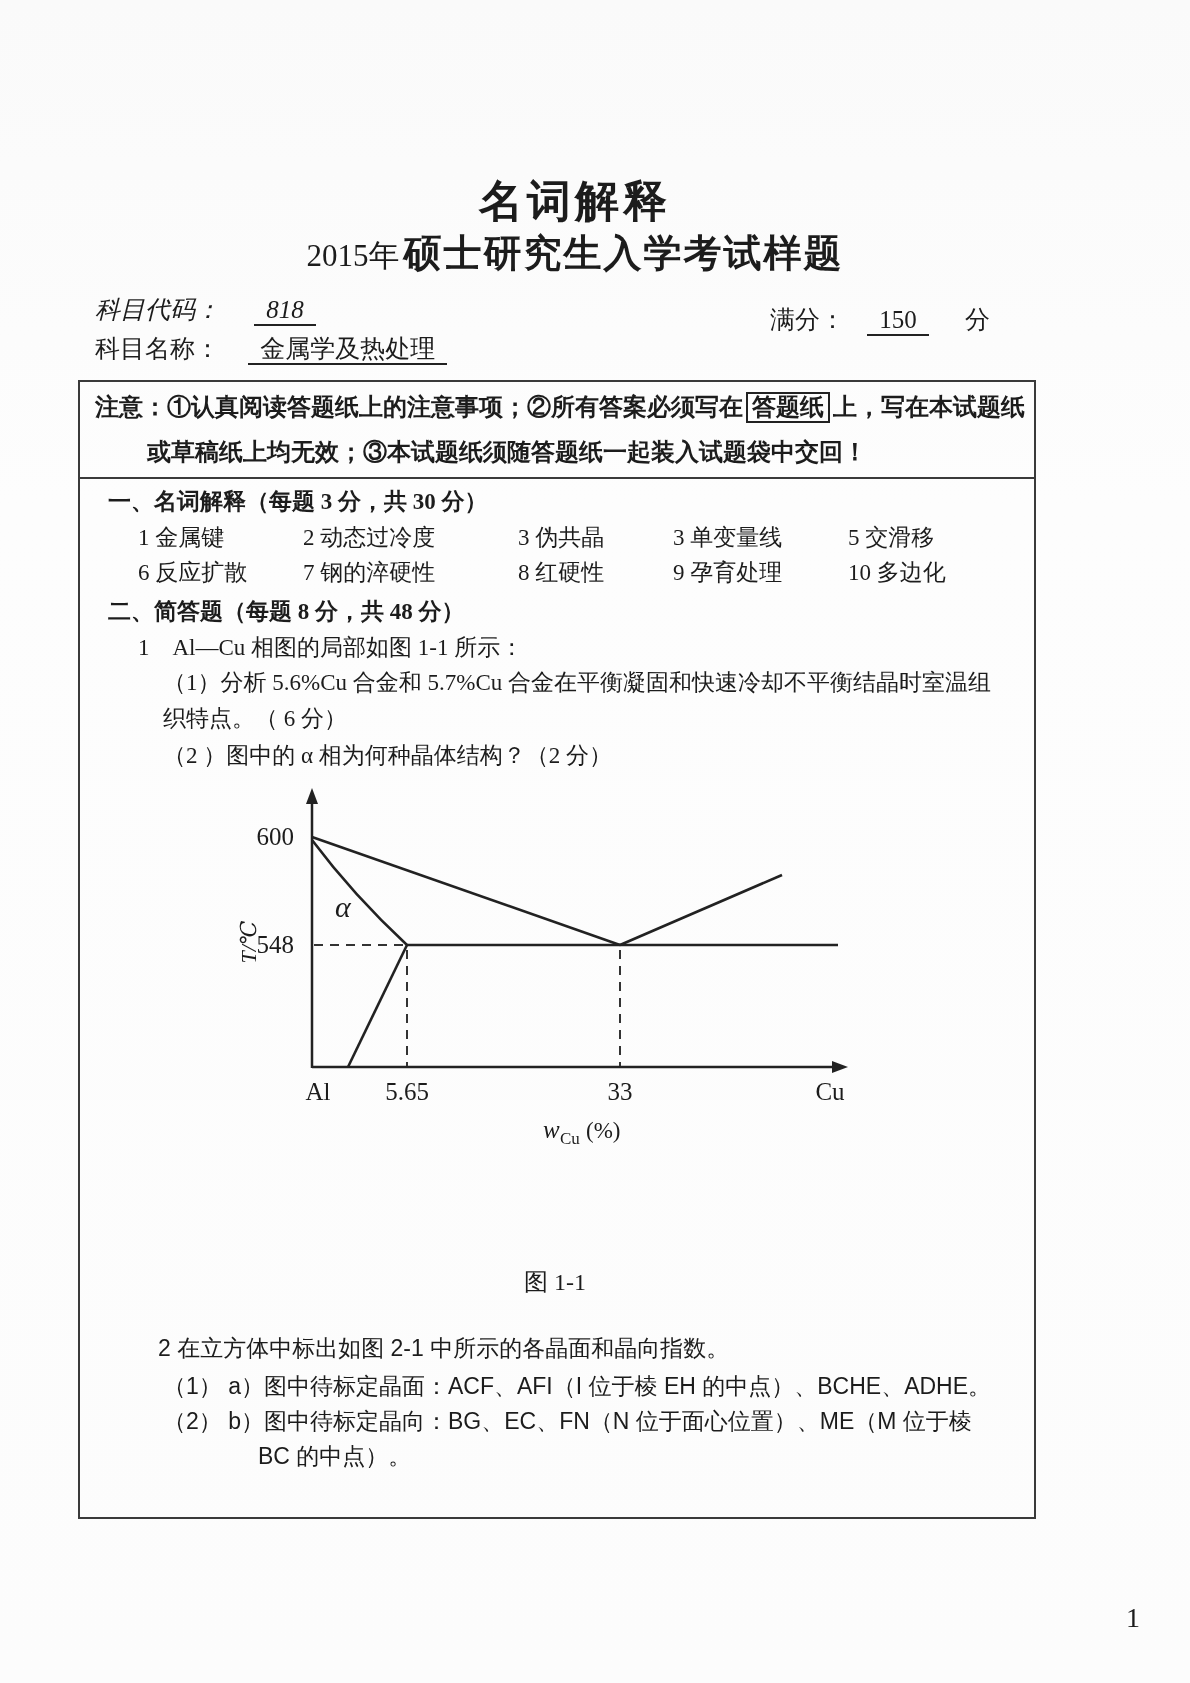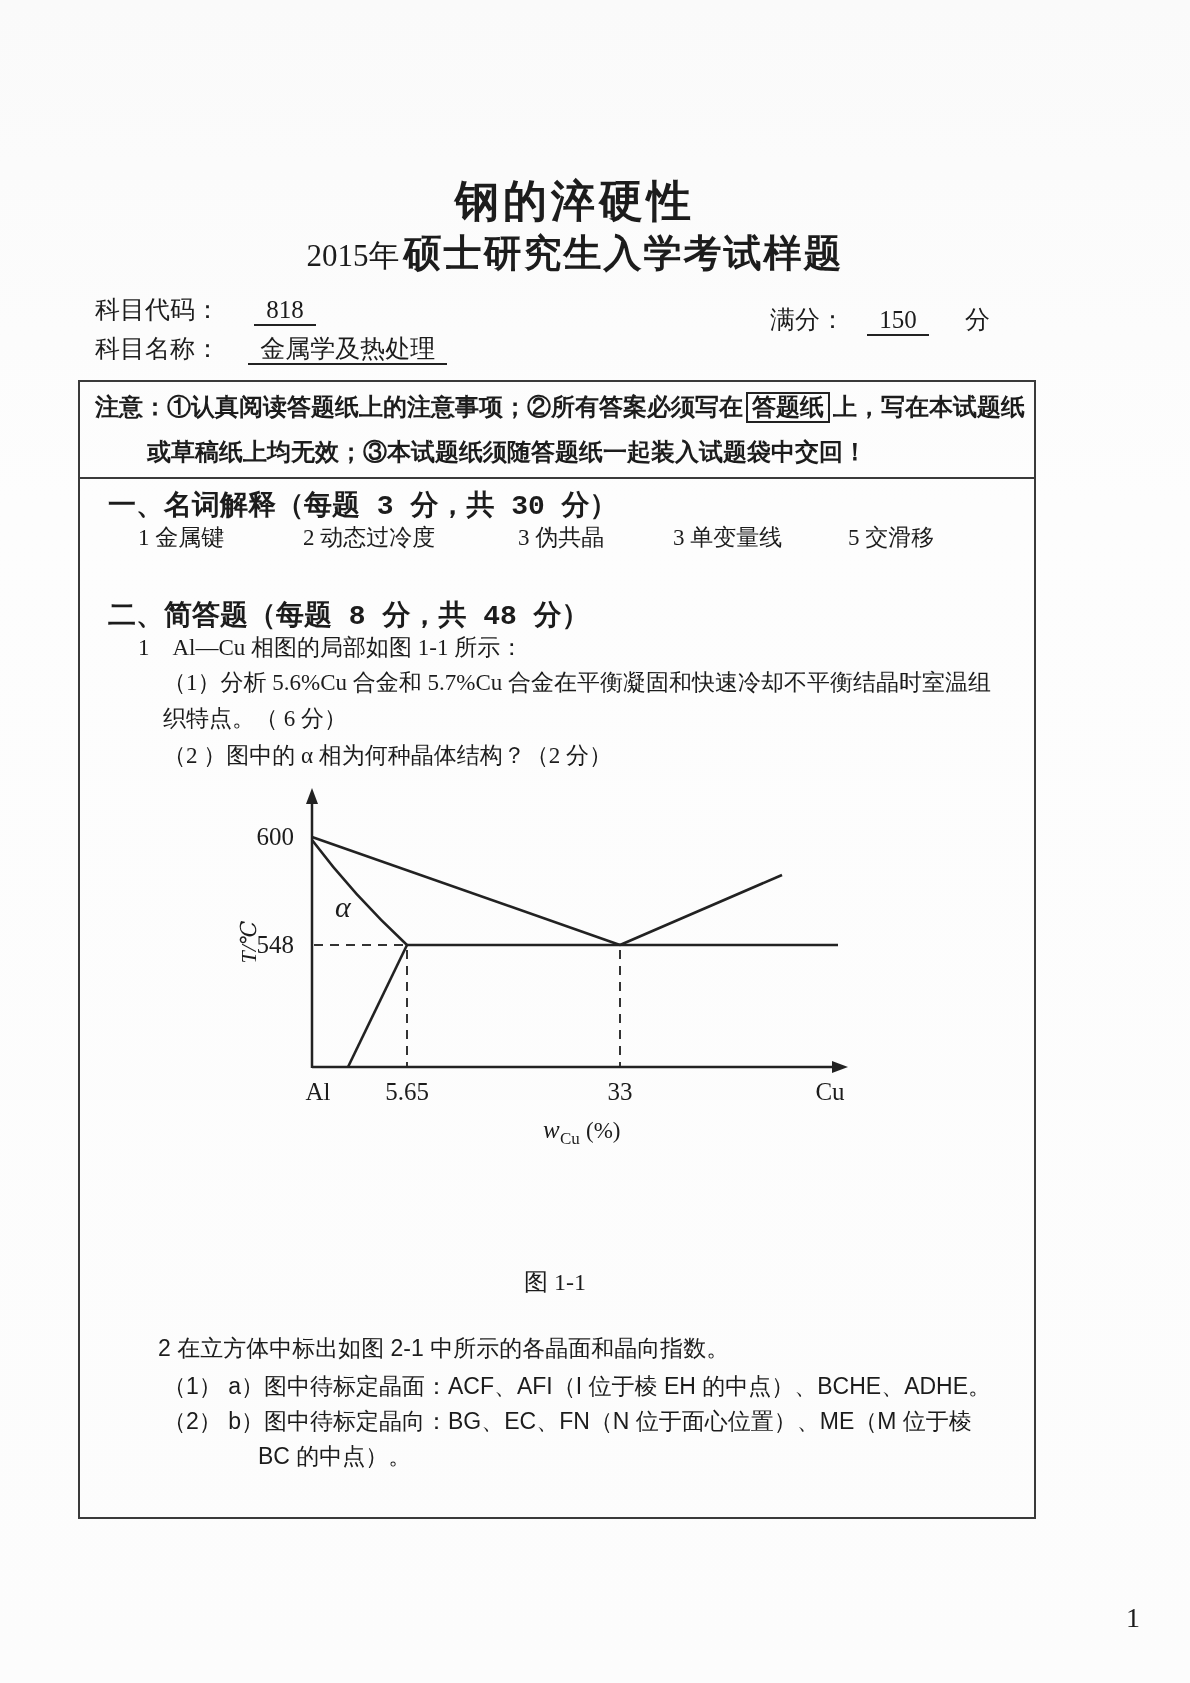--- a/index.html
+++ b/index.html
@@ -26,43 +26,43 @@
   .subtitle .exam{font-size:38px;font-weight:bold;letter-spacing:2px;}
   .info{font-size:25px;white-space:nowrap;}
   .uline{border-bottom:2px solid #222;padding:0 12px 1px 12px;}
   .main-box{
     left:78px;top:380px;width:954px;height:1135px;
     border:2px solid #3a3a3a;background:transparent;
   }
   .notice-line{font-size:24px;font-weight:600;white-space:nowrap;}
   .boxed{border:2px solid #222;padding:0 4px 1px 4px;margin:0 3px;font-weight:600;}
   .divider{left:78px;top:477px;width:956px;height:0;border-top:2px solid #3a3a3a;}
-  .sec-head{font-size:28px;font-weight:bold;white-space:nowrap;font-family:Liberation Mono, monospace;}
+  .sec-head{font-size:23px;font-weight:bold;white-space:nowrap;}
   .terms{display:flex;font-size:23px;white-space:nowrap;}
   .terms .c1{width:165px;}
   .terms .c2{width:215px;}
   .terms .c3{width:155px;}
   .terms .c4{width:175px;}
   .qtext{font-size:23px;white-space:nowrap;}
   .caption{left:78px;top:1266px;width:954px;text-align:center;font-size:24px;}
   .sans{font-family:"Liberation Sans","DejaVu Sans",sans-serif;}
   .pagenum{left:1126px;top:1602px;font-size:28px;}
   svg text{fill:#1c1c1c;}
 </style>
 </head>
 <body>
 
 <div class="page">
 
-  <div class="abs title">钢的淬硬性</div>
+  <div class="abs title">名词解释</div>
   <div class="abs subtitle">
     <span class="year">2015年</span><span class="exam">硕士研究生入学考试样题</span>
   </div>
 
-  <div class="abs info" style="left:95px;top:293px;">
+  <div class="abs info" style="left:95px;top:293px;font-style:italic;">
     <span>科目代码：</span>
     <span class="uline" style="margin-left:28px;">818</span>
   </div>
   <div class="abs info" style="left:770px;top:303px;">
     <span>满分：</span>
     <span class="uline" style="margin-left:16px;">150</span>
     <span style="margin-left:30px;">分</span>
   </div>
   <div class="abs info" style="left:95px;top:332px;">
     <span>科目名称：</span>
@@ -78,20 +78,27 @@
 
   <div class="abs divider"></div>
 
   <div class="abs sec-head" style="left:108px;top:486px;">一、名词解释（每题 3 分，共 30 分）</div>
   <div class="abs terms" style="left:138px;top:522px;width:880px;">
     <span class="c1">1 金属键</span>
     <span class="c2">2 动态过冷度</span>
     <span class="c3">3 伪共晶</span>
     <span class="c4">3 单变量线</span>
     <span class="c5">5 交滑移</span>
+  </div>
+  <div class="abs terms" style="left:138px;top:557px;width:880px;">
+    <span class="c1">6 反应扩散</span>
+    <span class="c2">7 钢的淬硬性</span>
+    <span class="c3">8 红硬性</span>
+    <span class="c4">9 孕育处理</span>
+    <span class="c5">10 多边化</span>
   </div>
 
   <div class="abs sec-head" style="left:108px;top:596px;">二、简答题（每题 8 分，共 48 分）</div>
   <div class="abs qtext" style="left:138px;top:632px;">1　Al—Cu 相图的局部如图 1-1 所示：</div>
   <div class="abs qtext" style="left:163px;top:667px;">（1）分析 5.6%Cu 合金和 5.7%Cu 合金在平衡凝固和快速冷却不平衡结晶时室温组</div>
   <div class="abs qtext" style="left:163px;top:703px;">织特点。（ 6 分）</div>
   <div class="abs qtext" style="left:163px;top:740px;">（2 ）图中的 α 相为何种晶体结构？（2 分）</div>
 
   <svg class="abs" style="left:230px;top:782px;" width="650" height="400" viewBox="0 0 650 400">
 

